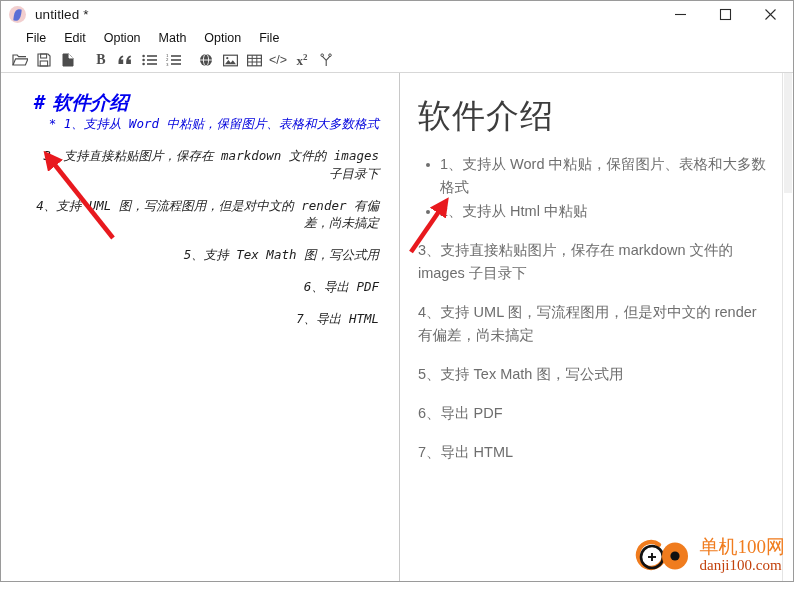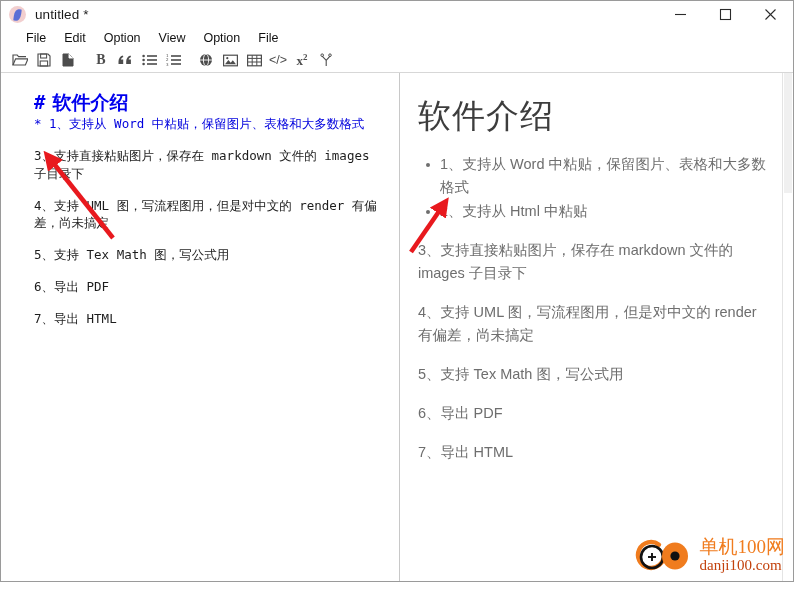--- a/index.html
+++ b/index.html
@@ -159,38 +159,40 @@
     position: relative;
     overflow: hidden;
   }
 
   
   .editor-content {
     padding: 18px 14px 0 33px;
     font-family: "DejaVu Sans Mono", "Liberation Mono", monospace;
     font-size: 12.5px;
     color: #2b2b2b;
+    font-style: italic;
   }
   .ed-heading {
     color: #0000ee;
     font-weight: bold;
     font-size: 19px;
     line-height: 1.18;
     margin: 0 0 2px 0;
     font-family: "DejaVu Sans Mono", "Liberation Mono", monospace;
     white-space: nowrap;
   }
   .ed-heading .hash { letter-spacing: 0px; margin-right: 7px; }
   .ed-line {
     color: #1d1d1d;
     font-size: 12.5px;
     line-height: 1.42;
     margin: 0 0 14px 0;
     max-width: 345px;
     word-break: break-word;
+    text-align: right;
   }
   .ed-line.bullet {
     color: #0000dd;
     margin-bottom: 14px;
   }
   .ed-line.first-bullet { margin-bottom: 14px; }
 
   
   .preview-content {
     padding: 14px 26px 0 18px;
@@ -315,21 +317,21 @@
           <line x1="11.5" y1="1.5" x2="1.5" y2="11.5" stroke="#2b2b2b" stroke-width="1.1"></line>
         </svg>
       </div>
     </div>
   </div>
 
   <div class="menubar">
     <div class="menu-item">File</div>
     <div class="menu-item">Edit</div>
     <div class="menu-item">Option</div>
-    <div class="menu-item">View</div>
+    <div class="menu-item">Math</div>
     <div class="menu-item">Option</div>
     <div class="menu-item">File</div>
   </div>
 
   <div class="toolbar">
 
     <div class="tb-btn">
       <svg width="16" height="14" viewBox="0 0 16 14" aria-hidden="true">
         <path d="M1 12V2h4.2l1.3 1.6H14" fill="none" stroke="#4d4d4d" stroke-width="1.15"></path>
         <path d="M1 12l2.6-6.2H16L13.4 12z" fill="none" stroke="#4d4d4d" stroke-width="1.15"></path>

